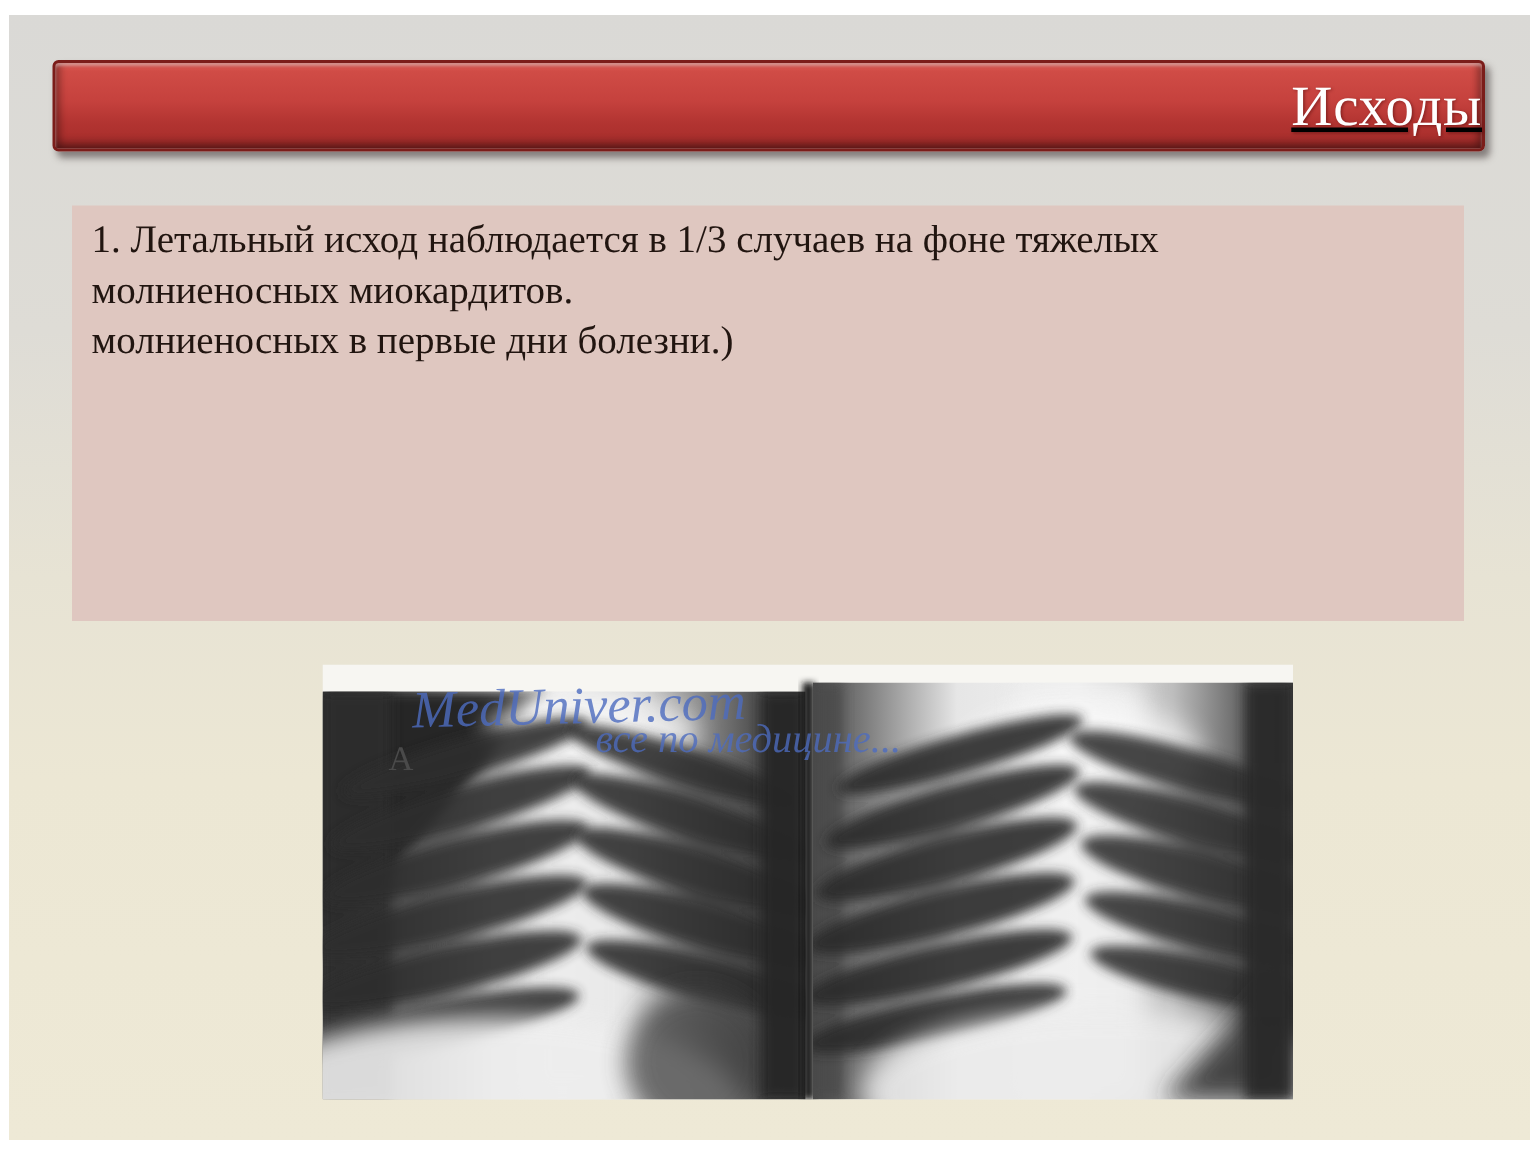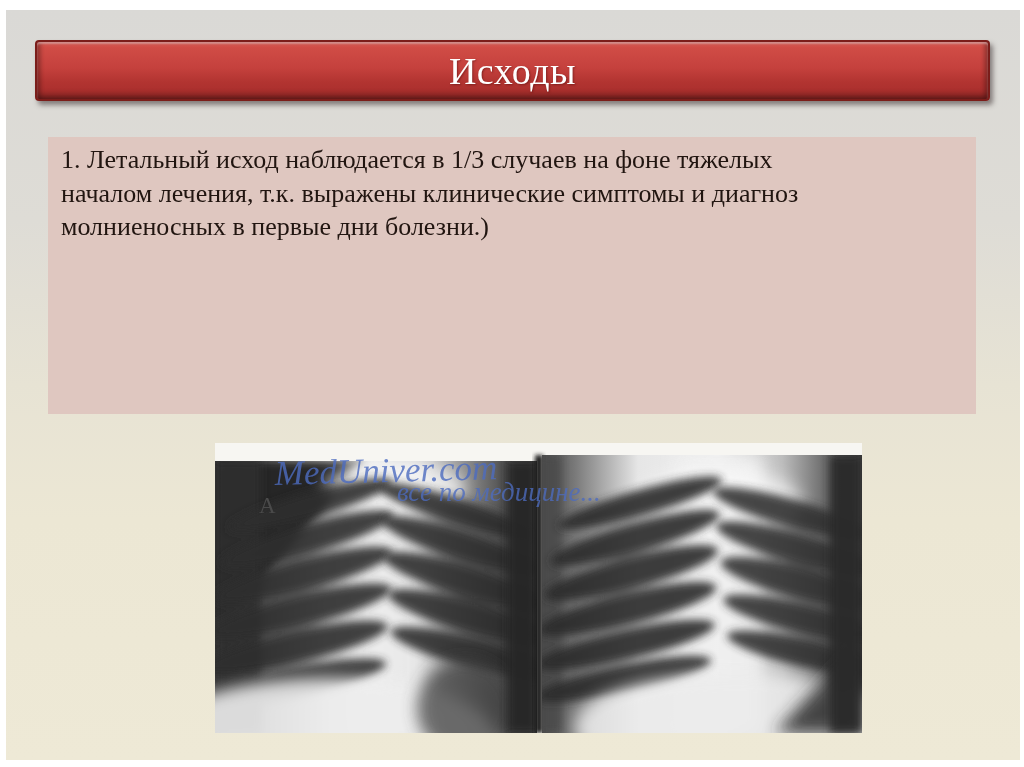--- a/index.html
+++ b/index.html
@@ -38,21 +38,21 @@
       #d04c46 10%,
       var(--title-red) 45%,
       #b23431 70%,
       var(--title-red-dark) 100%);
     box-shadow:
       inset 0 2px 2px rgba(255,255,255,.38),
       inset 0 -4px 6px rgba(0,0,0,.35),
       inset 4px 0 4px rgba(0,0,0,.18),
       inset -4px 0 4px rgba(0,0,0,.18),
       3px 4px 5px rgba(60,50,50,.55);
-    display:flex;align-items:center;justify-content:center;
+    display:flex;align-items:center;justify-content:flex-end;text-decoration:underline;
   }
   .title-text{
     color:#ffffff;
     font-size:38px;
     letter-spacing:.5px;
     text-shadow:1px 1px 2px rgba(80,10,10,.5);
   }
   .text-box{
     position:absolute;left:48px;top:137px;width:928px;height:277px;
     background:var(--textbox-bg);
@@ -75,21 +75,21 @@
 <div class="page">
 
   <div class="slide-bg"></div>
 
   <div class="title-bar">
     <span class="title-text">Исходы</span>
   </div>
 
   <div class="text-box">
     <div class="line">1. Летальный исход наблюдается в 1/3 случаев на фоне тяжелых</div>
-    <div class="line">началом лечения, т.к. выражены клинические симптомы и диагноз</div>
+    <div class="line">молниеносных миокардитов.</div>
     <div class="line">молниеносных в первые дни болезни.)</div>
   </div>
 
   <figure class="xray">
     <svg viewBox="0 0 647 290" xmlns="http://www.w3.org/2000/svg">
       <defs>
         <filter id="b2" x="-30%" y="-30%" width="160%" height="160%">
             <feGaussianBlur stdDeviation="2"></feGaussianBlur>
           </filter>
         <filter id="b4" x="-40%" y="-40%" width="180%" height="180%">

